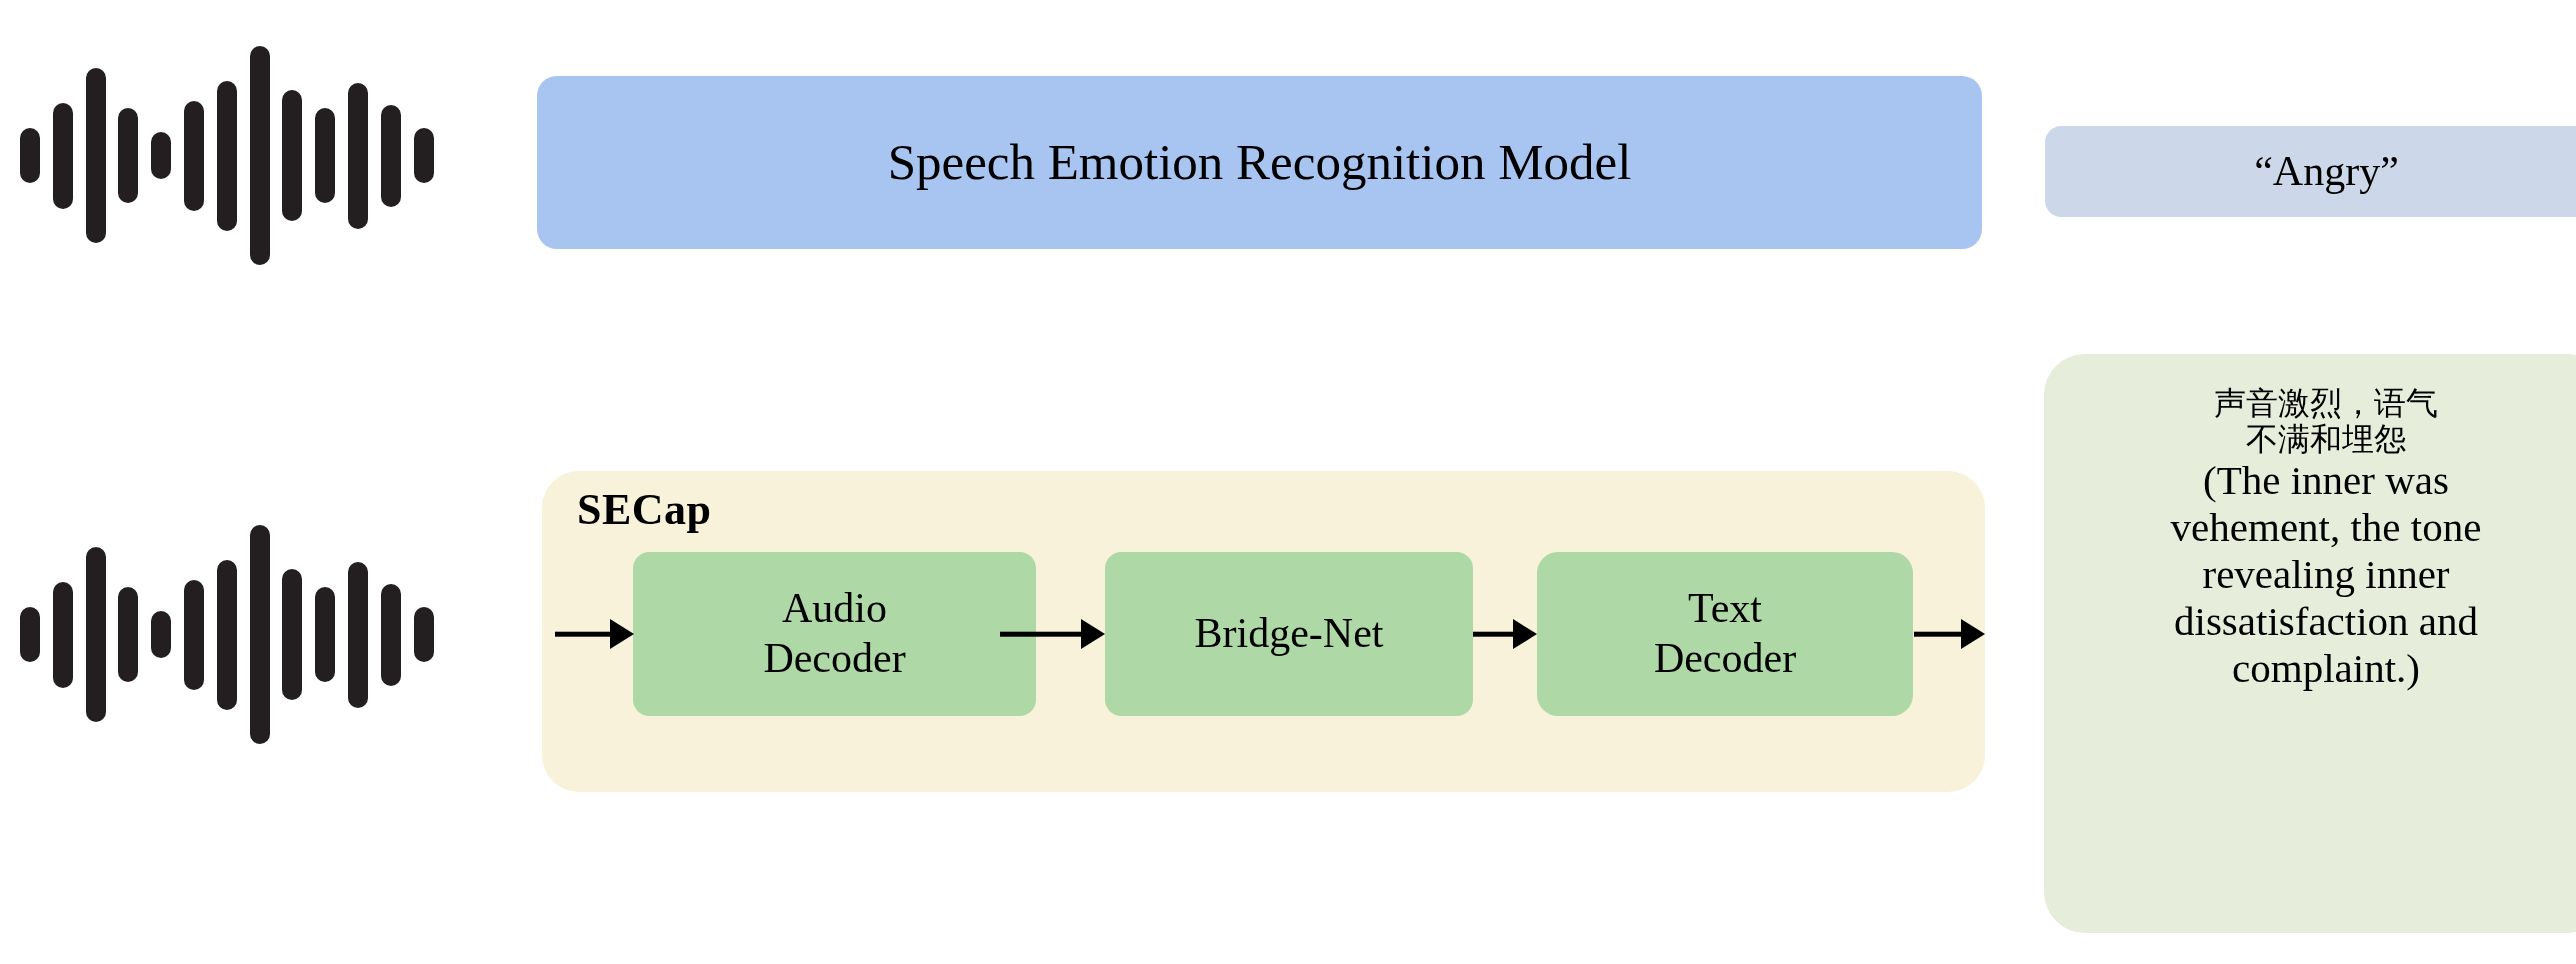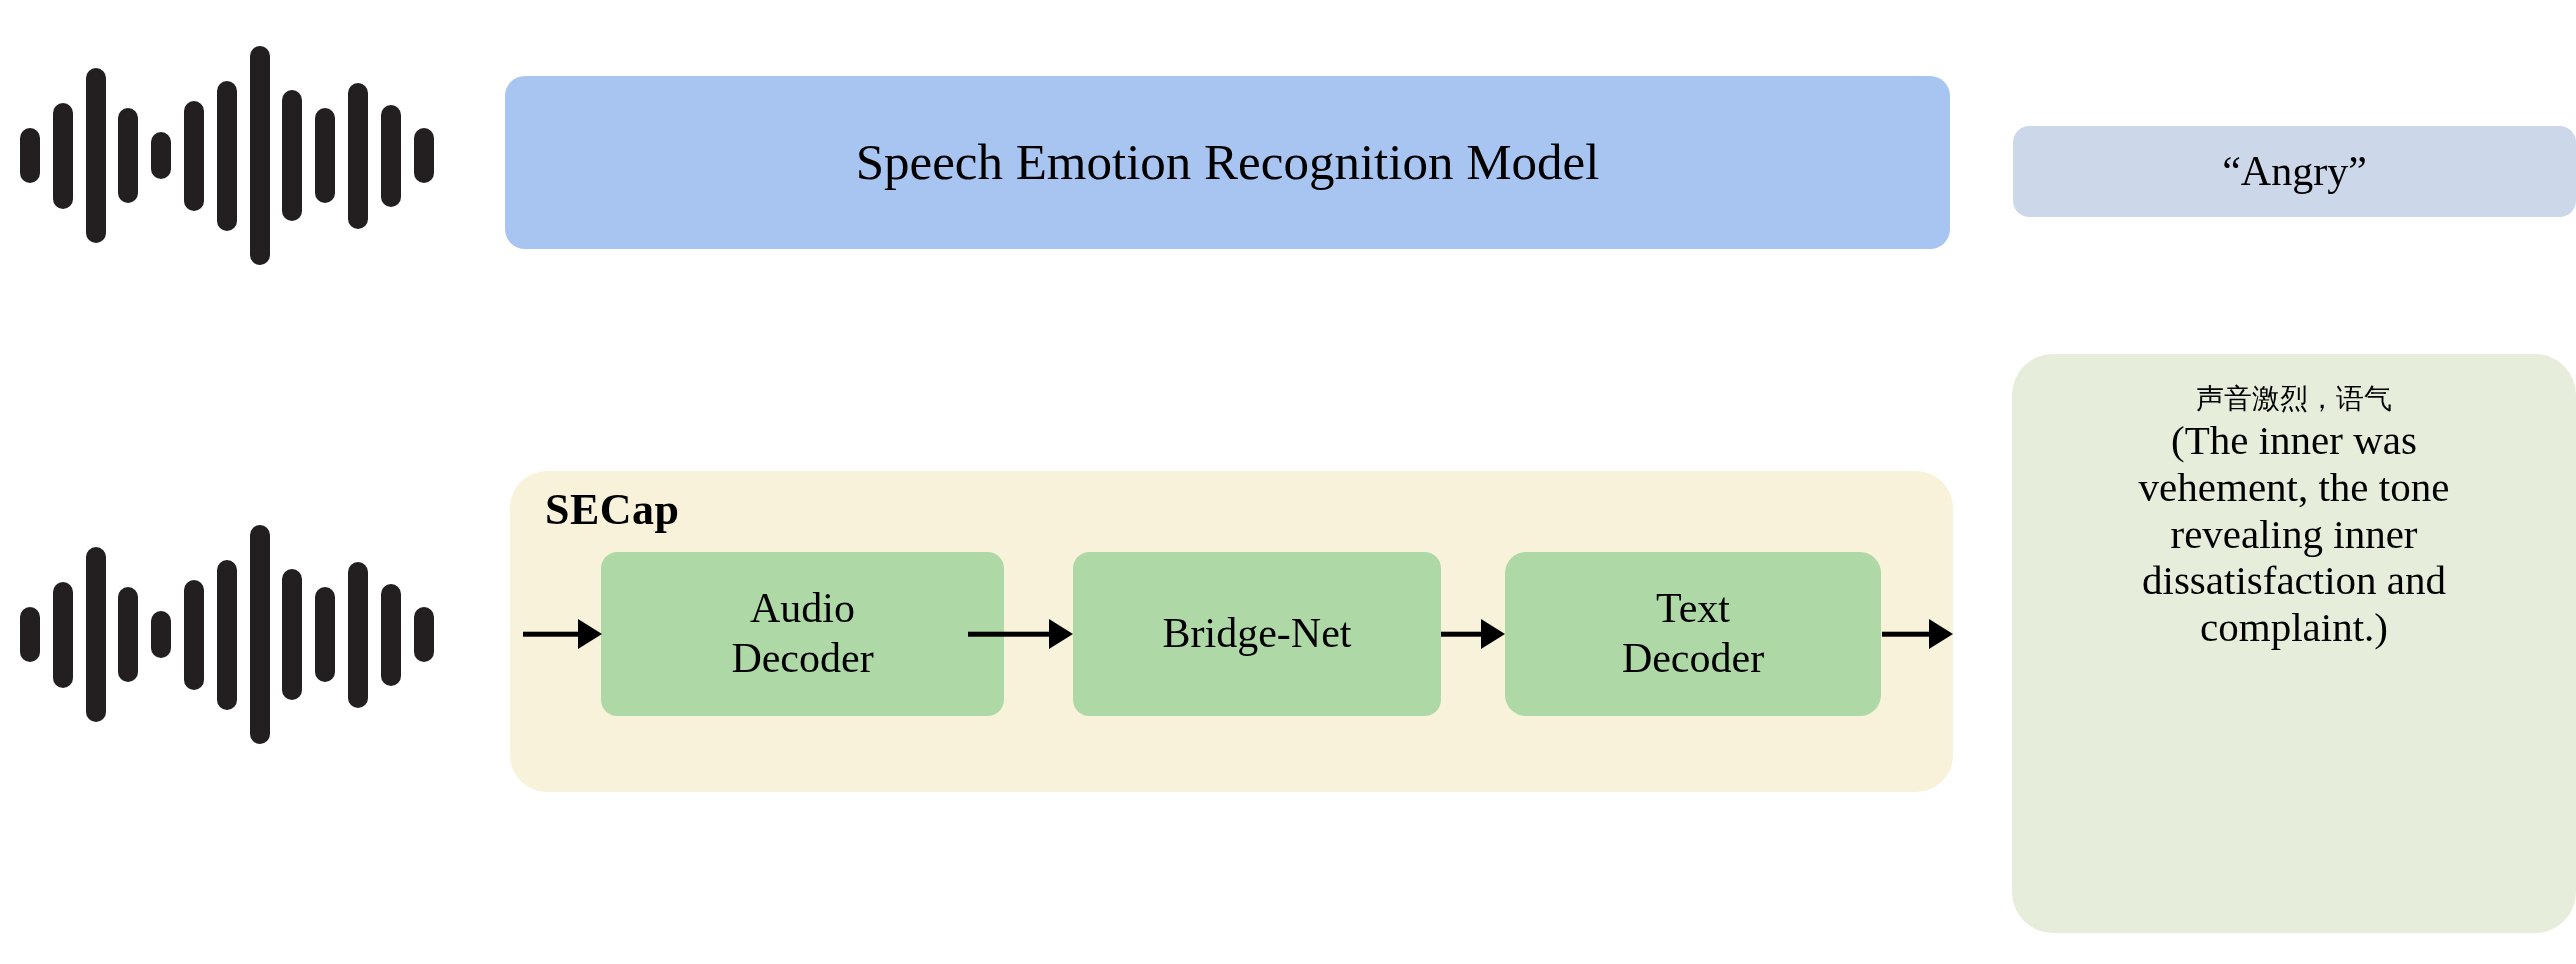--- a/index.html
+++ b/index.html
@@ -9,43 +9,43 @@
   .canvas{position:absolute;inset:0;}
 
   
   .waveform{position:absolute;display:flex;align-items:center;
             justify-content:flex-start;gap:0;}
   .wf-bar{width:20px;border-radius:10px;background:#231f20;
           margin-right:12.8px;flex:0 0 auto;}
 
   
   .block{position:absolute;box-sizing:border-box;display:flex;
-         align-items:center;justify-content:center;text-align:center;}
+         align-items:center;justify-content:center;text-align:center;margin-left:32px;}
 
   .ser-box{background:#a8c4f0;border-radius:20px;}
   .ser-box .lbl{font-size:51px;color:#000;line-height:1.1;}
 
   .angry-box{background:#ccd8e9;border-radius:16.4px;font-family:Liberation Serif, serif;}
   .angry-box .lbl{font-size:42px;color:#000;line-height:1.1;}
 
   .secap-box{background:#f8f2da;border-radius:37px;display:block;}
   .secap-title{position:absolute;left:35px;top:12.8px;font-size:44px;
                font-weight:bold;color:#000000;letter-spacing:0.5px;}
 
   .mod-box{position:absolute;background:#aed8a5;border-radius:16.4px;
            display:flex;align-items:center;justify-content:center;
            text-align:center;box-sizing:border-box;}
   .mod-box .lbl{font-size:42px;color:#000;line-height:1.18;}
 
   .caption-box{background:#e6edda;border-radius:41px;display:block;
                box-sizing:border-box;padding:31px 35px 0 35px;}
   .cap-line{font-size:41px;color:#000;line-height:1.145;
             white-space:pre;}
-  .cap-line.cjk{font-family:Liberation Mono, monospace;
-                font-size:28px;line-height:1.13;}
+  .cap-line.cjk{font-family:Liberation Sans, sans-serif;
+                font-size:32px;line-height:1.13;}
 
   
   .arrow{position:absolute;height:0;}
   .arrow .shaft{position:absolute;left:0;top:50%;height:4.6px;
                 background:#000;transform:translateY(-50%);}
   .arrow .head{position:absolute;top:50%;transform:translateY(-50%);
                width:0;height:0;border-top:15.5px solid transparent;
                border-bottom:15.5px solid transparent;
                border-left:24px solid #000;}
 </style>
@@ -126,20 +126,21 @@
 
     <div class="arrow" style="left:1372px;top:163px;width:71px;">
       <div class="shaft" style="width:47px;"></div>
       <div class="head" style="left:47px;"></div>
     </div>
   </div>
 
   <div class="block caption-box" style="left:2012px;top:354px;width:564px;height:579px;">
     <div id="caption-lines">
         <div class="cap-line cjk">声音激烈，语气</div>
+        <div class="cap-line cjk">不满和埋怨</div>
         <div class="cap-line">(The inner was</div>
         <div class="cap-line">vehement, the tone</div>
         <div class="cap-line">revealing inner</div>
         <div class="cap-line">dissatisfaction and</div>
         <div class="cap-line">complaint.)</div>
       </div>
   </div>
 
 </div>
 

